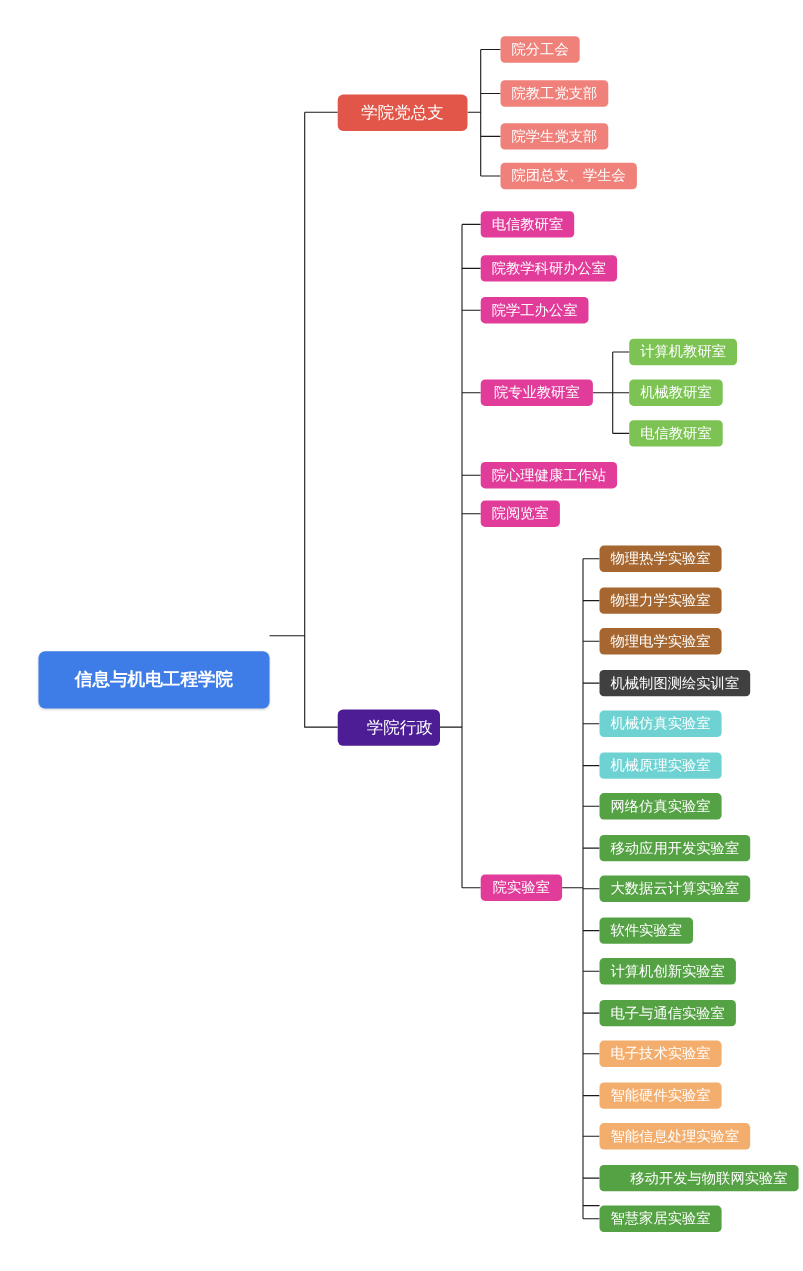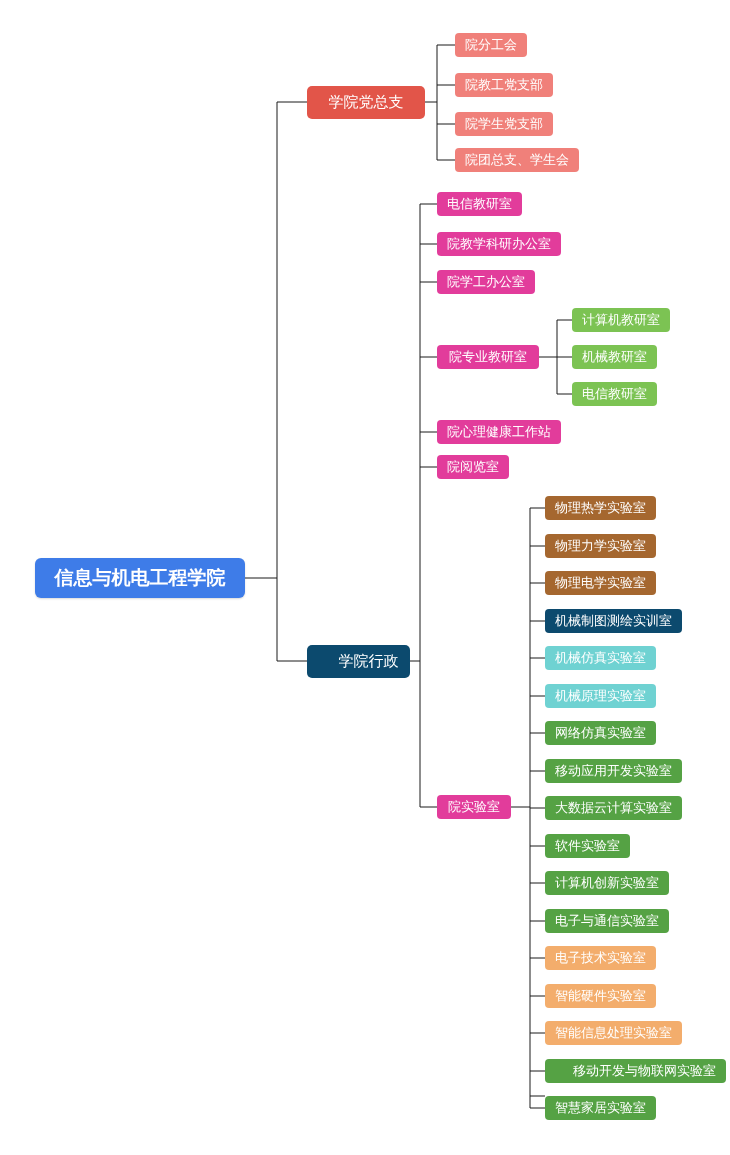--- a/index.html
+++ b/index.html
@@ -14,23 +14,24 @@
   #wires path{stroke:#1a1a1a;stroke-width:1;fill:none;}
   .node{
     position:absolute;
     box-sizing:border-box;
     display:flex;align-items:center;justify-content:center;
     color:#ffffff;
     white-space:nowrap;
     border-radius:4px;
   }
   .n1{ 
-    height:40px;font-size:19px;font-weight:bold;
+    height:52px;font-size:16px;font-weight:bold;
     padding:0 14px;border-radius:6px;
     box-shadow:0 1px 2px rgba(0,0,0,.15);
+    margin-top:34px;
   }
   .n2{ 
     height:33px;font-size:15px;
     padding:0 12px;border-radius:5px;
   }
   .n3{ 
     height:24px;font-size:13px;
     padding:0 10px;border-radius:4px;
   }
 </style>
@@ -49,38 +50,38 @@
 
   <div class="node n1" style="left: 35px; top: 558px; width: 210px; background: rgb(62, 124, 232);">信息与机电工程学院</div>
 
   <div class="node n2" style="left: 307px; top: 86px; width: 118px; background: rgb(226, 85, 73);">学院党总支</div>
 
   <div class="node n3" style="left: 455px; top: 33px; background: rgb(240, 128, 122);">院分工会</div>
   <div class="node n3" style="left: 455px; top: 73px; background: rgb(240, 128, 122);">院教工党支部</div>
   <div class="node n3" style="left: 455px; top: 112px; background: rgb(240, 128, 122);">院学生党支部</div>
   <div class="node n3" style="left: 455px; top: 148px; background: rgb(240, 128, 122);">院团总支、学生会</div>
 
-  <div class="node n2" style="left: 307px; top: 645px; width: 103px; background: #0c4a6e; padding-left: 32px;">学院行政</div>
+  <div class="node n2" style="left: 307px; top: 645px; width: 93px; background: #4c1d95; padding-left: 32px;">学院行政</div>
 
   <div class="node n3" style="left: 437px; top: 192px; background: rgb(226, 60, 155);">电信教研室</div>
   <div class="node n3" style="left: 437px; top: 232px; background: rgb(226, 60, 155);">院教学科研办公室</div>
   <div class="node n3" style="left: 437px; top: 270px; background: rgb(226, 60, 155);">院学工办公室</div>
   <div class="node n3" style="left: 437px; top: 345px; width: 102px; background: rgb(226, 60, 155);">院专业教研室</div>
   <div class="node n3" style="left: 437px; top: 420px; background: rgb(226, 60, 155);">院心理健康工作站</div>
   <div class="node n3" style="left: 437px; top: 455px; background: rgb(226, 60, 155);">院阅览室</div>
   <div class="node n3" style="left: 437px; top: 795px; width: 74px; background: rgb(226, 60, 155);">院实验室</div>
 
   <div class="node n3" style="left: 572px; top: 308px; background: rgb(124, 195, 83);">计算机教研室</div>
   <div class="node n3" style="left: 572px; top: 345px; background: rgb(124, 195, 83);">机械教研室</div>
   <div class="node n3" style="left: 572px; top: 382px; background: rgb(124, 195, 83);">电信教研室</div>
 
   <div class="node n3" style="left: 545px; top: 496px; background: rgb(165, 103, 47);">物理热学实验室</div>
   <div class="node n3" style="left: 545px; top: 534px; background: rgb(165, 103, 47);">物理力学实验室</div>
   <div class="node n3" style="left: 545px; top: 571px; background: rgb(165, 103, 47);">物理电学实验室</div>
-  <div class="node n3" style="left: 545px; top: 609px; background: #0c4a6e;">机械制图测绘实训室</div>
+  <div class="node n3" style="left: 545px; top: 609px; background: #404040;">机械制图测绘实训室</div>
   <div class="node n3" style="left: 545px; top: 646px; background: rgb(111, 210, 210);">机械仿真实验室</div>
   <div class="node n3" style="left: 545px; top: 684px; background: rgb(111, 210, 210);">机械原理实验室</div>
   <div class="node n3" style="left: 545px; top: 721px; background: rgb(85, 162, 68);">网络仿真实验室</div>
   <div class="node n3" style="left: 545px; top: 759px; background: rgb(85, 162, 68);">移动应用开发实验室</div>
   <div class="node n3" style="left: 545px; top: 796px; background: rgb(85, 162, 68);">大数据云计算实验室</div>
   <div class="node n3" style="left: 545px; top: 834px; background: rgb(85, 162, 68);">软件实验室</div>
   <div class="node n3" style="left: 545px; top: 871px; background: rgb(85, 162, 68);">计算机创新实验室</div>
   <div class="node n3" style="left: 545px; top: 909px; background: rgb(85, 162, 68);">电子与通信实验室</div>
   <div class="node n3" style="left: 545px; top: 946px; background: rgb(243, 173, 108);">电子技术实验室</div>
   <div class="node n3" style="left: 545px; top: 984px; background: rgb(243, 173, 108);">智能硬件实验室</div>

